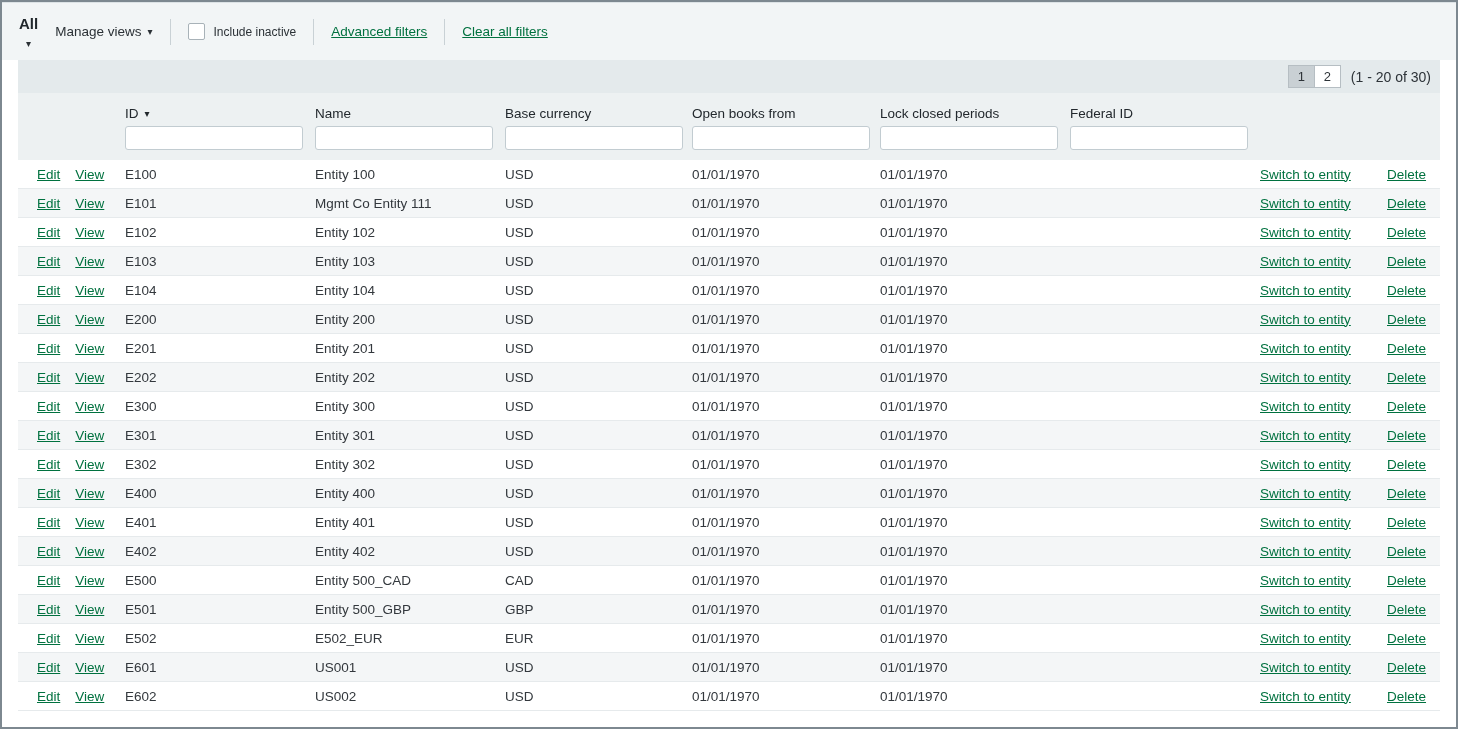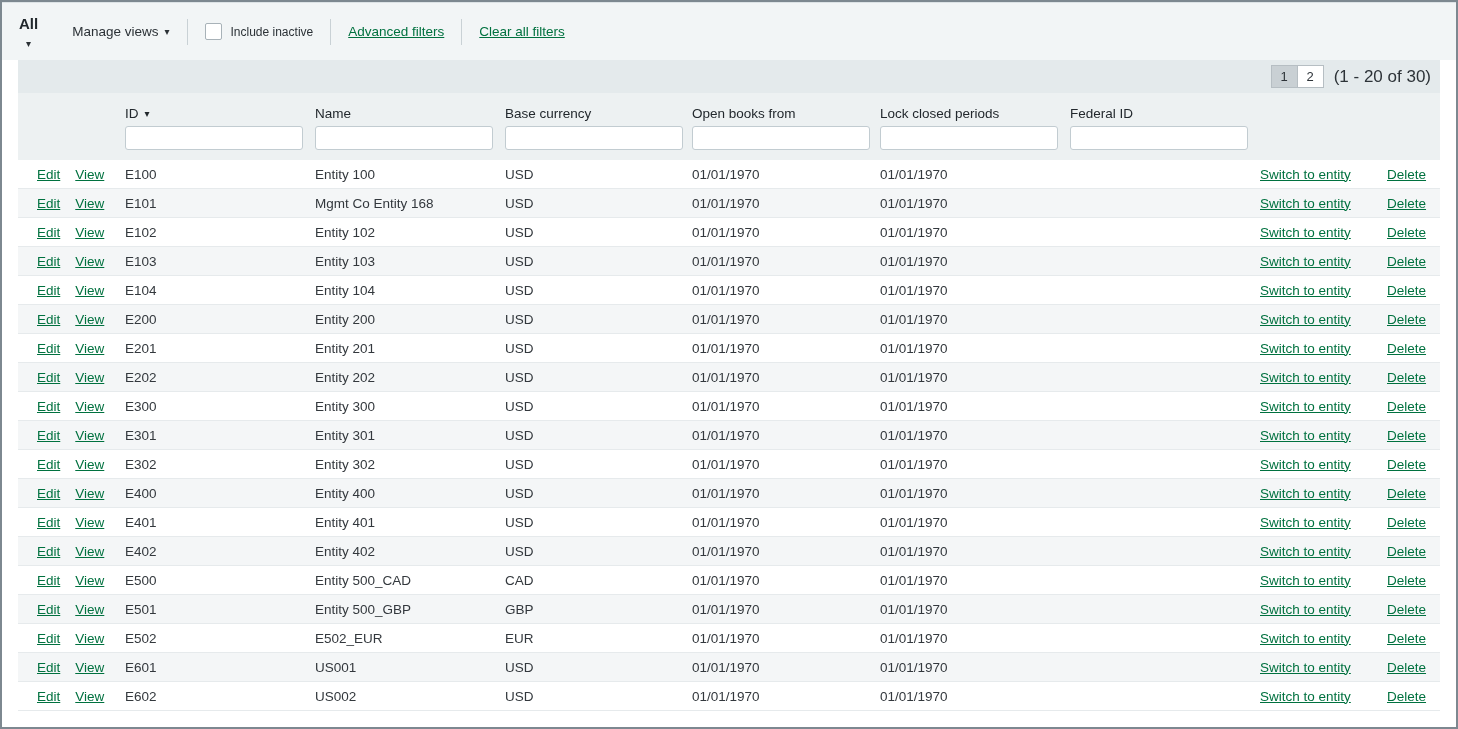--- a/index.html
+++ b/index.html
@@ -39,21 +39,21 @@
   .chev{
     width:7px;height:7px;border-right:2px solid var(--green);border-bottom:2px solid var(--green);
     transform:rotate(45deg) translate(-1px,-1px);display:inline-block;
   }
   
   .toolbar{
     height:58px;background:var(--band-bg);border-top:1px solid #dde3e6;
     display:flex;align-items:center;padding:0 17px;font-size:13.5px;
   }
   .view-select{font-size:15px;font-weight:bold;display:flex;align-items:center;gap:7px;cursor:pointer;flex-direction:column;}
-  .manage-views{display:flex;align-items:center;gap:6px;cursor:pointer;margin-left:34px;color:#2b3136;}
+  .manage-views{display:flex;align-items:center;gap:6px;cursor:pointer;margin-left:17px;color:#2b3136;}
   .caret{font-size:10px;color:#2b3136;line-height:1;}
   .vdiv{width:1px;height:26px;background:#c9d1d5;}
   .toolbar .vdiv{margin:0 17px;}
   .toolbar .vdiv:first-of-type{margin-left:16px;}
   .checkbox{
     width:17px;height:17px;border:1px solid #a8b2b8;border-radius:2px;background:#fff;
     display:inline-block;cursor:pointer;flex:none;
   }
   .cb-label{margin-left:9px;color:#2b3136;font-size:12px;}
   .green-link{color:var(--green);text-decoration:underline;cursor:pointer;}
@@ -63,21 +63,21 @@
   .pagination-bar{
     height:33px;background:var(--strip-bg);
     display:flex;align-items:center;justify-content:flex-end;padding-right:9px;
   }
   .page-btn{
     width:27px;height:23px;border:1px solid #b6bec3;background:#fff;
     font-family:inherit;font-size:13px;color:#2d3338;cursor:pointer;
   }
   .page-btn.active{background:#c9d0d4;}
   .page-btn + .page-btn{margin-left:-1px;}
-  .range{font-size:17px;color:#2d3338;margin-left:10px;}
+  .range{font-size:14px;color:#2d3338;margin-left:10px;}
   .header-block{background:var(--header-bg);padding:9px 0 8px;}
   .grid{
     display:grid;
     grid-template-columns:107px 190px 190px 187px 188px 190px 190px 127px 1fr;
     align-items:center;
   }
   .labels-row{height:22px;}
   .col-label{font-size:13.5px;color:#22282d;display:flex;align-items:center;gap:6px;cursor:pointer;}
   .sort-caret{font-size:10px;color:#22282d;}
   .inputs-row{height:28px;}
@@ -165,21 +165,21 @@
           <div class="cell"></div>
           <div class="cell"><a class="green-link">Switch to entity</a></div>
           <div class="cell"><a class="green-link">Delete</a></div>
         </div>
         <div class="grid grid-row alt">
           <div class="cell actions">
             <a class="green-link">Edit</a>
             <a class="green-link">View</a>
           </div>
           <div class="cell">E101</div>
-          <div class="cell">Mgmt Co Entity 168</div>
+          <div class="cell">Mgmt Co Entity 111</div>
           <div class="cell">USD</div>
           <div class="cell">01/01/1970</div>
           <div class="cell">01/01/1970</div>
           <div class="cell"></div>
           <div class="cell"><a class="green-link">Switch to entity</a></div>
           <div class="cell"><a class="green-link">Delete</a></div>
         </div>
         <div class="grid grid-row">
           <div class="cell actions">
             <a class="green-link">Edit</a>

